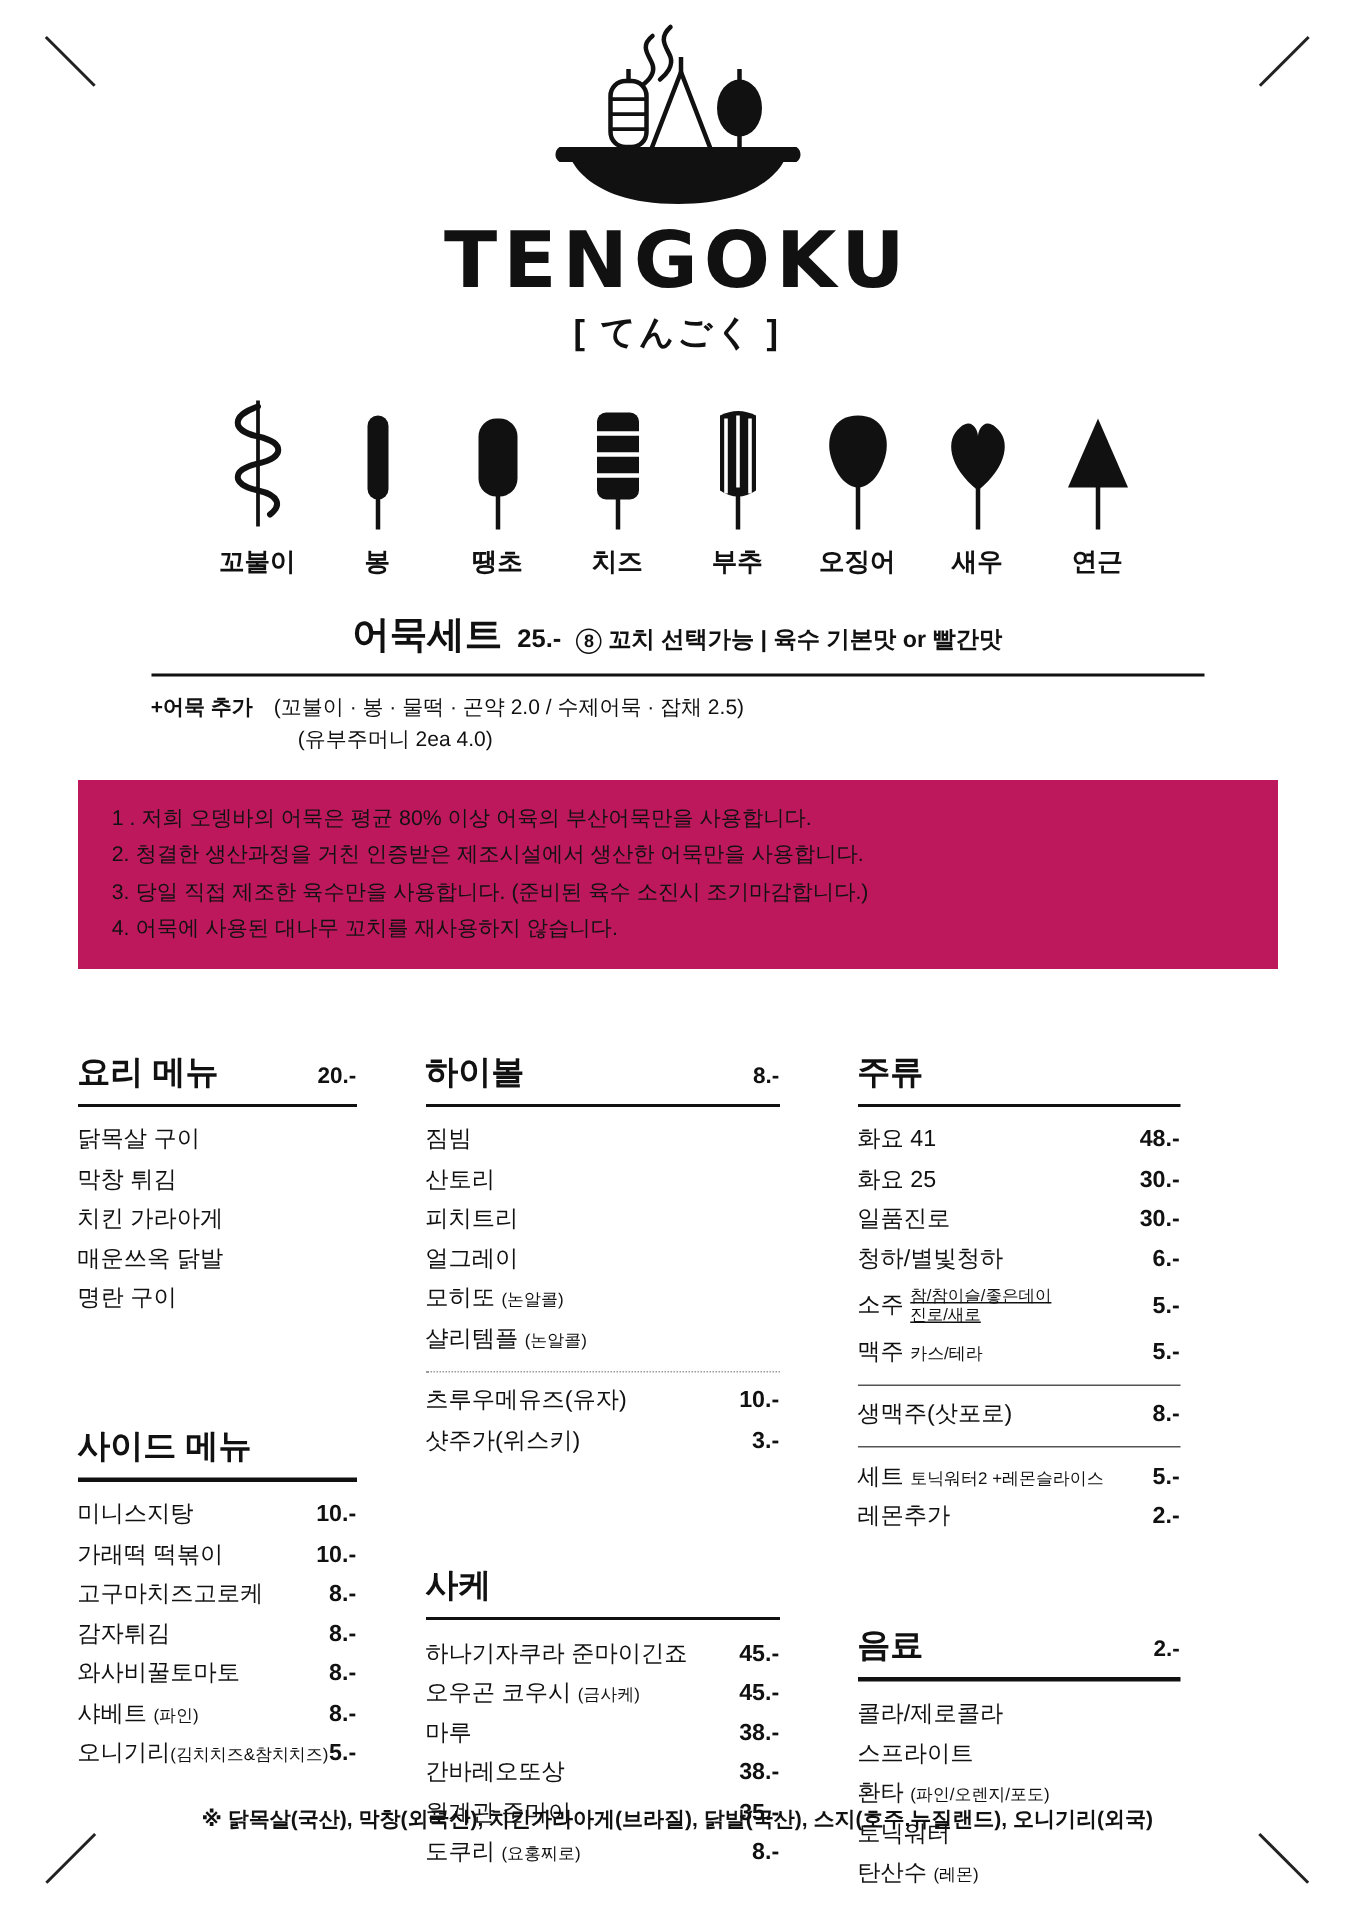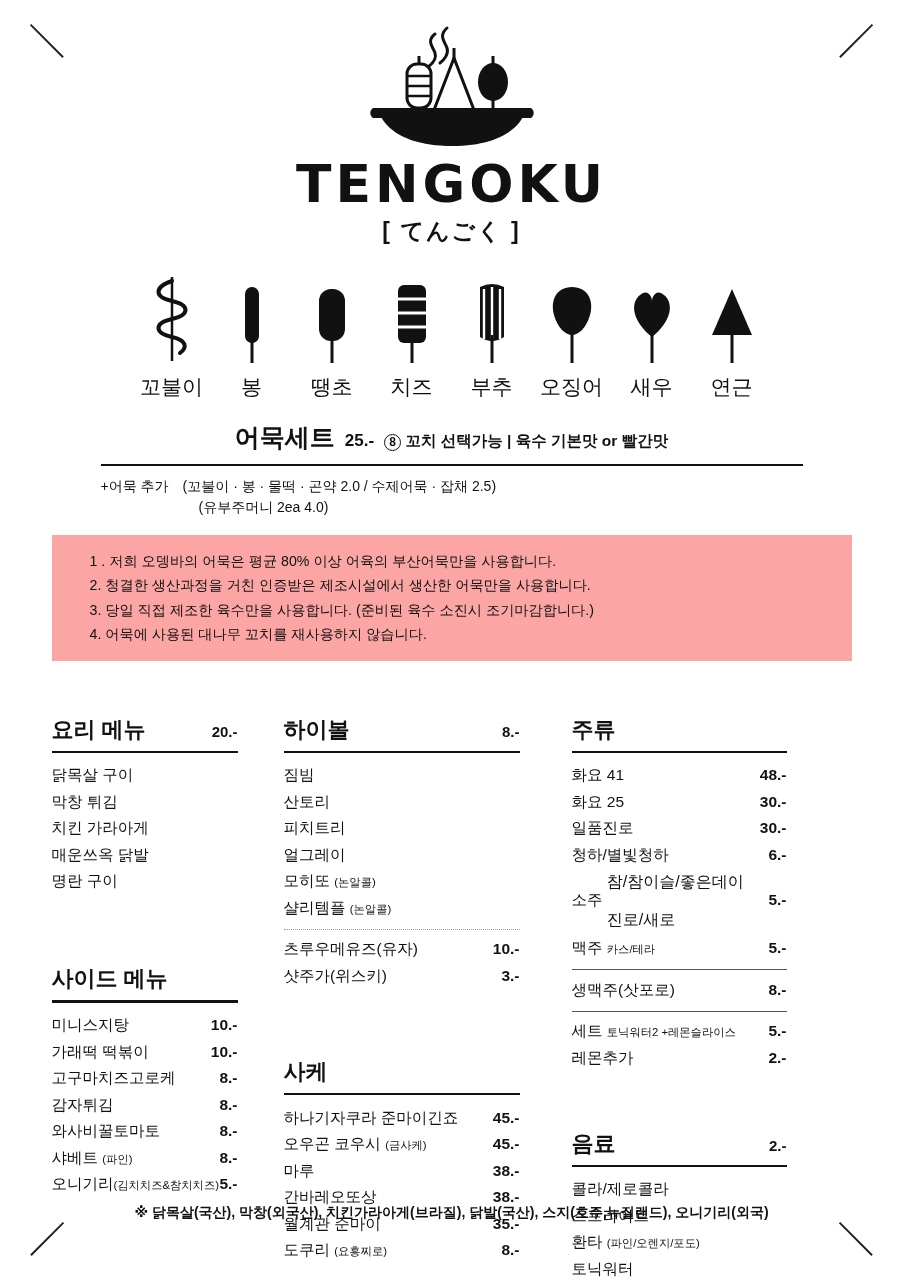--- a/index.html
+++ b/index.html
@@ -20,52 +20,52 @@
   .c-tl { top:22px; left:28px; }
   .c-tl span { transform: rotate(45deg); }
   .c-tr { top:22px; right:28px; }
   .c-tr span { transform: rotate(-45deg); }
   .c-bl { bottom:22px; left:28px; }
   .c-bl span { transform: rotate(-45deg); }
   .c-br { bottom:22px; right:28px; }
   .c-br span { transform: rotate(45deg); }
 
   
-  .logo-wrap { text-align:center; padding-top:20px; }
+  .logo-wrap { text-align:center; padding-top:10px; }
   .logo-title {
     font-size:52px; font-weight:800; letter-spacing:4px;
     font-family:"DejaVu Sans", sans-serif;
     margin-top:4px;
   }
   .logo-sub { font-size:23px; font-weight:700; letter-spacing:2px; margin-top:2px; }
 
   
   .skewers { display:flex; justify-content:center; gap:0px; margin-top:26px; }
   .skewer { width:80px; text-align:center; }
   .skewer .glyph { height:92px; display:flex; align-items:flex-end; justify-content:center; }
-  .skewer .lbl { font-size:21px; font-weight:400; margin-top:8px; }
+  .skewer .lbl { font-size:17px; font-weight:700; margin-top:8px; }
 
   
   .setline { display:flex; align-items:baseline; justify-content:center; gap:10px; margin-top:20px; }
   .setline .big { font-size:25px; font-weight:800; }
   .setline .price { font-size:17px; font-weight:600; }
   .setline .note { font-size:15.5px; font-weight:600; }
   .circ8 { display:inline-block; border:1.6px solid #111; border-radius:50%; width:17px; height:17px; line-height:14px; font-size:12px; text-align:center; font-weight:700; }
 
   .rule { width:702px; height:1.6px; background:#111; margin:10px auto 0 auto; }
 
   .addon { width:702px; margin:10px auto 0 auto; font-size:14px; line-height:1.55; }
   .addon .row1 { display:flex; gap:14px; }
-  .addon .lead { font-weight:400; white-space:nowrap; }
+  .addon .lead { font-weight:700; white-space:nowrap; }
   .addon .r2 { margin-left:98px; }
 
   
   .notice {
-    width:800px; margin:16px auto 0 auto; background:#fca5a5;
-    padding:14px 0 14px 38px; font-size:14.2px; line-height:1.72;
+    width:800px; margin:16px auto 0 auto; background:#be185d;
+    padding:14px 0 14px 23px; font-size:14.2px; line-height:1.72;
   }
 
   
   .columns { display:flex; width:800px; margin:26px auto 0 auto; gap:0; }
   .col { }
   .col-a { width:232px; }
   .col-b { width:280px; }
   .col-c { width:288px; padding-left:8px; }
 
   .sec-head { display:flex; align-items:baseline; justify-content:space-between;margin-top:28px; }
@@ -74,21 +74,21 @@
   .sec-line { height:2.2px; background:#111; margin-top:6px; }
   .sec-line.narrow { width:186px; }
   .sec-line.mid { width:236px; }
   .sec-line.wide { width:215px; }
 
   .items { margin-top:9px; }
   .item { display:flex; justify-content:space-between; align-items:baseline; font-size:15.5px; line-height:1.0; padding:5.5px 0; }
   .item .nm { font-weight:500; }
   .item .pr { font-weight:600; }
   .item .sub { font-size:11.3px; font-weight:500; }
-  .item .sub2 { font-size:16px; font-weight:500; line-height:1.12; display:inline-block; vertical-align:middle; }
+  .item .sub2 { font-size:11px; font-weight:500; line-height:1.12; display:inline-block; vertical-align:middle;text-decoration:underline; }
   .dotline { border-top:1.5px dotted #999; margin:8px 0 6px 0; width:236px; }
   .solidline { border-top:1.5px solid #555; margin:8px 0 6px 0; width:215px; }
   .col-c .item { width:215px; }
   .col-b .item { width:236px; }
   .col-a .item { width:186px; }
 
   .gap-lg { height:42px; }
 
   .footnote { position:absolute; left:0; right:0; bottom:58px; text-align:center; font-size:14px; font-weight:600; }
 </style>
@@ -425,21 +425,21 @@
             </div>
           <div class="item">
               <span class="nm">청하/별빛청하</span>
               <span class="pr">6.-</span>
             </div>
           <div class="item">
             <span class="nm">
               <span>소주</span>
               <span class="sub2">
                 <span style="display:block;">참/참이슬/좋은데이</span>
-                <span style="display:block;margin-top:20px;">진로/새로</span>
+                <span style="display:block;">진로/새로</span>
               </span>
             </span>
             <span class="pr">5.-</span>
           </div>
           <div class="item">
               <span class="nm"><span>맥주</span> <span class="sub">카스/테라</span></span>
               <span class="pr">5.-</span>
             </div>
           <div class="solidline"></div>
           <div class="item">

